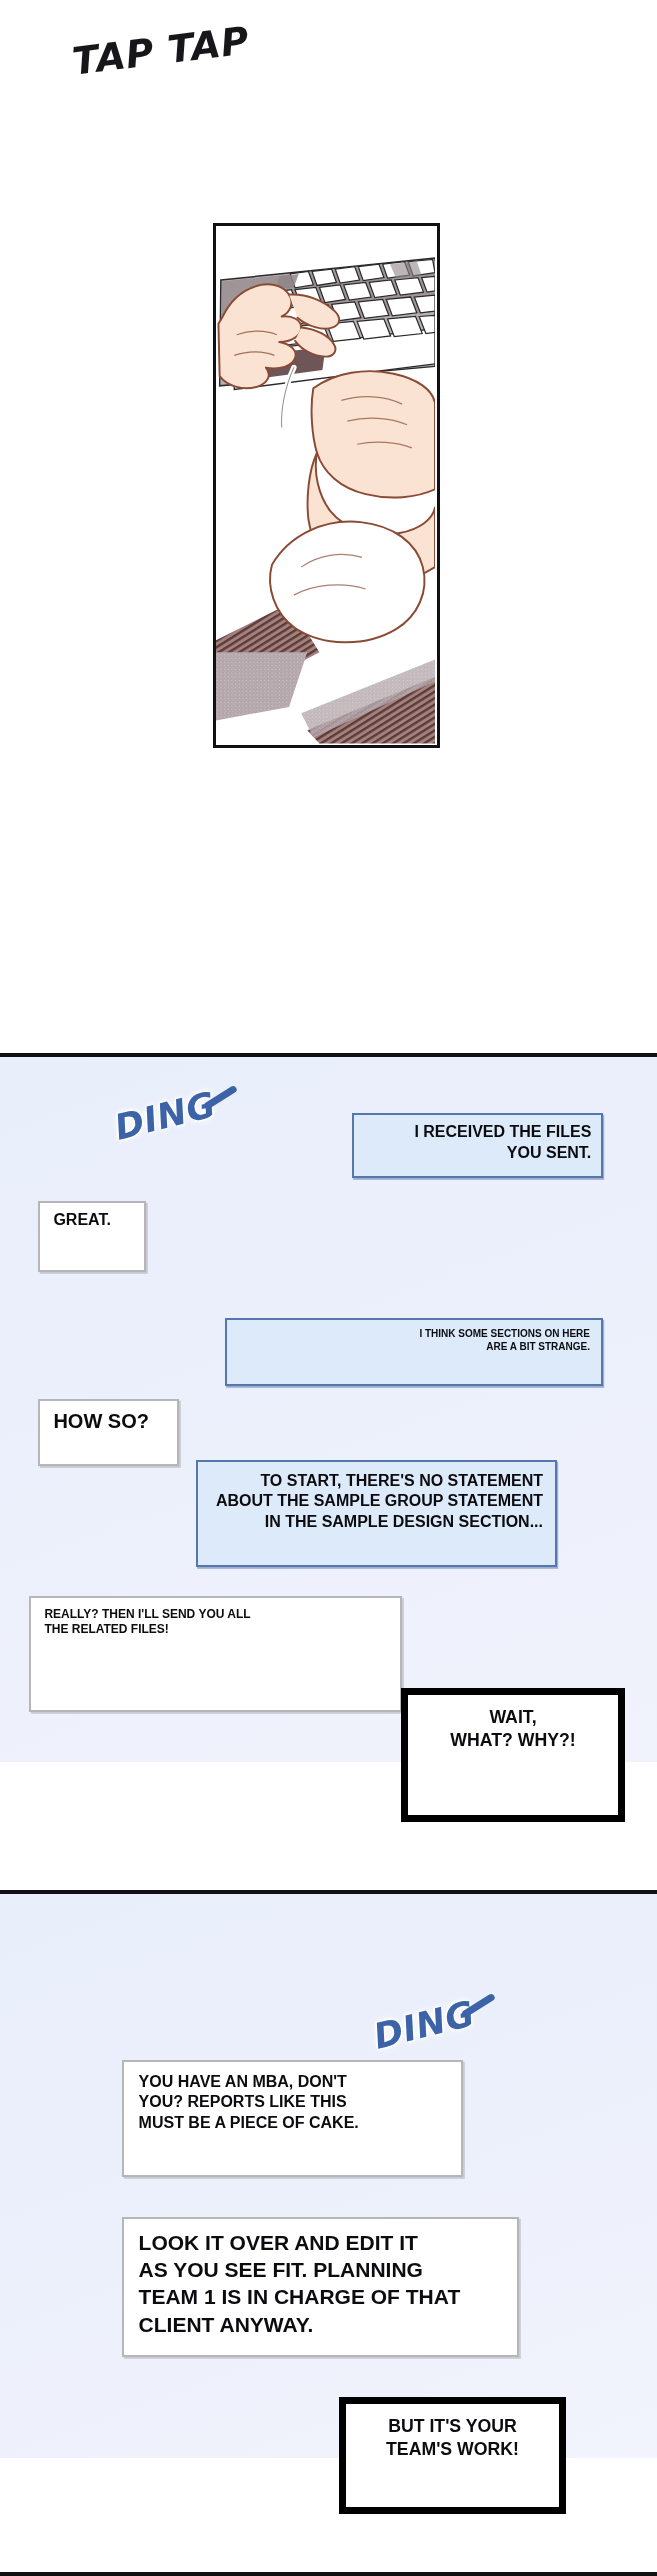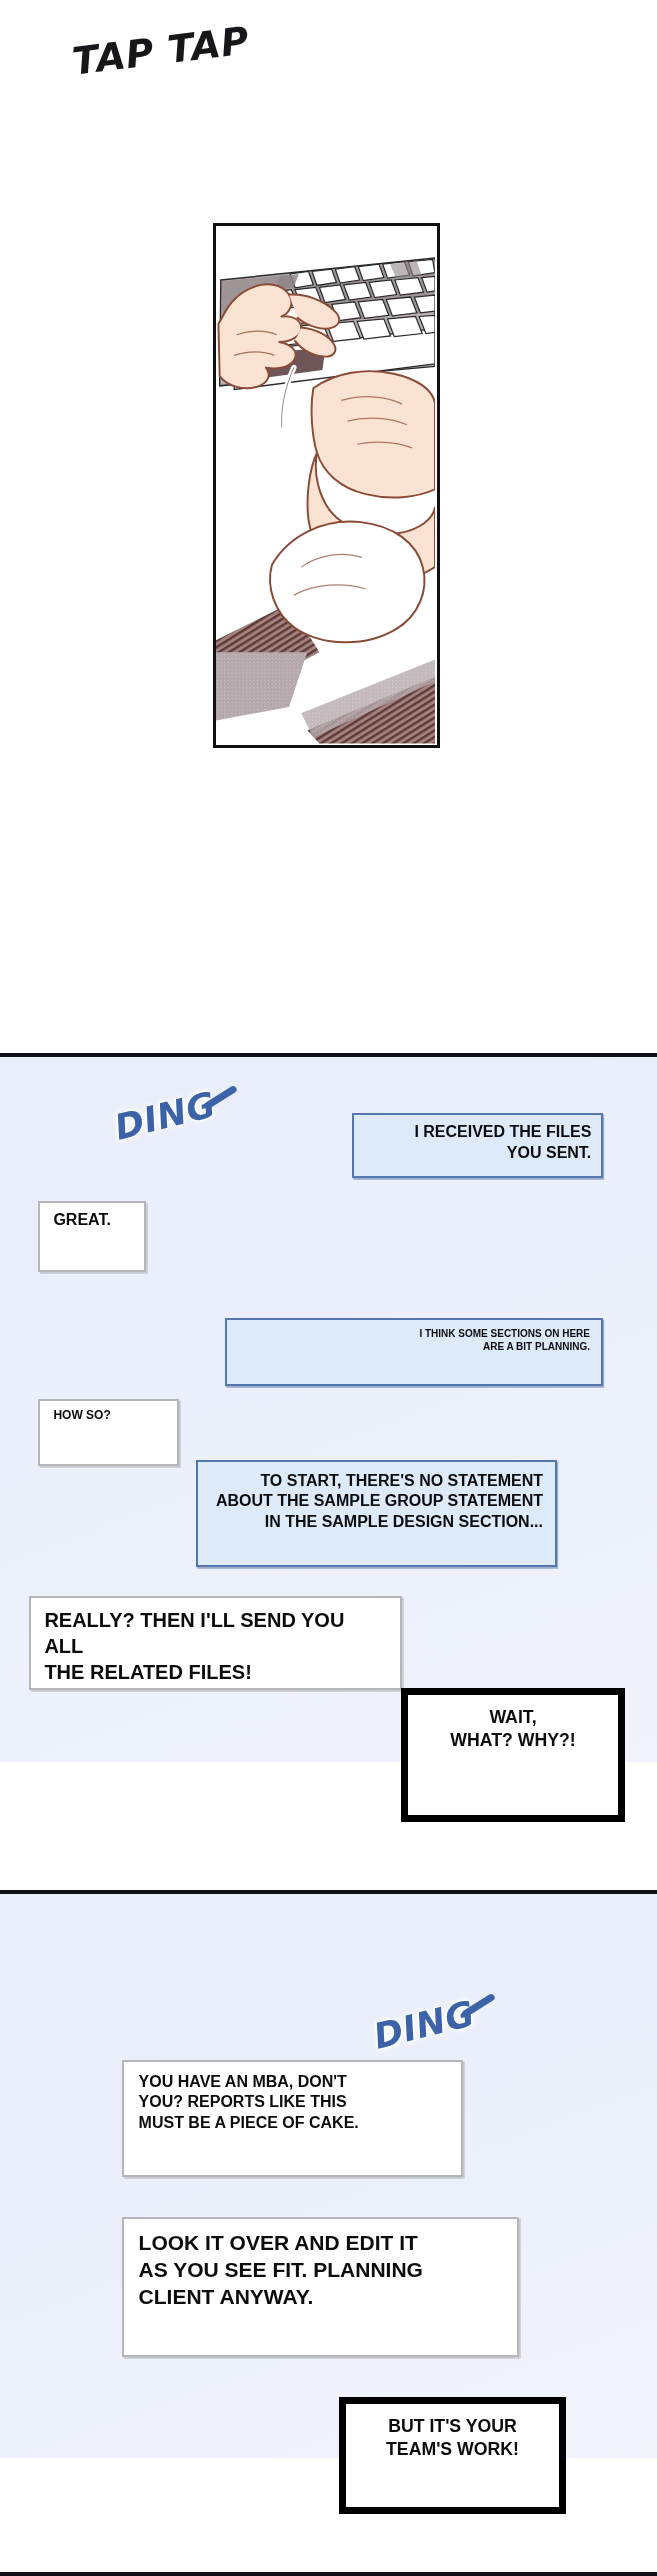--- a/index.html
+++ b/index.html
@@ -56,23 +56,23 @@
                box-shadow:1.8px 1.8px 0 rgba(150,150,155,.42);}
   .bubble-left .txt{text-align:left;}
   .bubble-shout{background:#ffffff;border:7px solid #000000;box-shadow:none;
                 font-weight:800;}
   .bubble-shout .txt{text-align:center;}
 
   
   #b1{left:352px;top:1113px;width:251px;height:65px;padding:7.3px 9.7px;font-size:16px;}
   #b2{left:38px;top:1201px;width:108px;height:71px;padding:7.3px 13.4px;font-size:16px;}
   #b3{left:225px;top:1290px;width:378px;height:68px;padding:7.3px 11px;font-size:10px;margin-top:28px;}
-  #b4{left:38px;top:1399px;width:141px;height:67px;padding:7.3px 13.4px;font-size:12px;}
+  #b4{left:38px;top:1399px;width:141px;height:67px;padding:7.3px 13.4px;font-size:20px;}
   #b5{left:196px;top:1460px;width:361px;height:107px;padding:8.5px 12px;font-size:16px;}
-  #b6{left:29px;top:1596px;width:373px;height:94px;padding:8.5px 13.4px;font-size:20px;}
+  #b6{left:29px;top:1596px;width:373px;height:116px;padding:8.5px 13.4px;font-size:12px;}
   #b7{left:401px;top:1688px;width:224px;height:134px;padding:11px 12px;font-size:17.7px;}
 
   
   #b8 {left:122px;top:2060px;width:341px;height:117px;padding:9.7px 14.6px;font-size:16px;}
   #b9 {left:122px;top:2217px;width:397px;height:140px;padding:9.7px 14.6px;font-size:21px;}
   #b10{left:339px;top:2397px;width:227px;height:117px;padding:11px 12px;font-size:17.7px;}
 </style>
 </head>
 <body>
 
@@ -207,21 +207,21 @@
 
 <div class="bubble bubble-left" id="b2">
   <div class="txt">
     <div>GREAT.</div>
   </div>
 </div>
 
 <div class="bubble bubble-right" id="b3">
   <div class="txt">
     <div>I THINK SOME SECTIONS ON HERE</div>
-    <div>ARE A BIT PLANNING.</div>
+    <div>ARE A BIT STRANGE.</div>
   </div>
 </div>
 
 <div class="bubble bubble-left" id="b4">
   <div class="txt">
     <div>HOW SO?</div>
   </div>
 </div>
 
 <div class="bubble bubble-right" id="b5">
@@ -259,20 +259,21 @@
     <div>YOU HAVE AN MBA, DON'T</div>
     <div>YOU? REPORTS LIKE THIS</div>
     <div>MUST BE A PIECE OF CAKE.</div>
   </div>
 </div>
 
 <div class="bubble bubble-left" id="b9">
   <div class="txt">
     <div>LOOK IT OVER AND EDIT IT</div>
     <div>AS YOU SEE FIT. PLANNING</div>
+    <div>TEAM 1 IS IN CHARGE OF THAT</div>
     <div>CLIENT ANYWAY.</div>
   </div>
 </div>
 
 <div class="bubble bubble-shout" id="b10">
   <div class="txt">
     <div>BUT IT'S YOUR</div>
     <div>TEAM'S WORK!</div>
   </div>
 </div>

